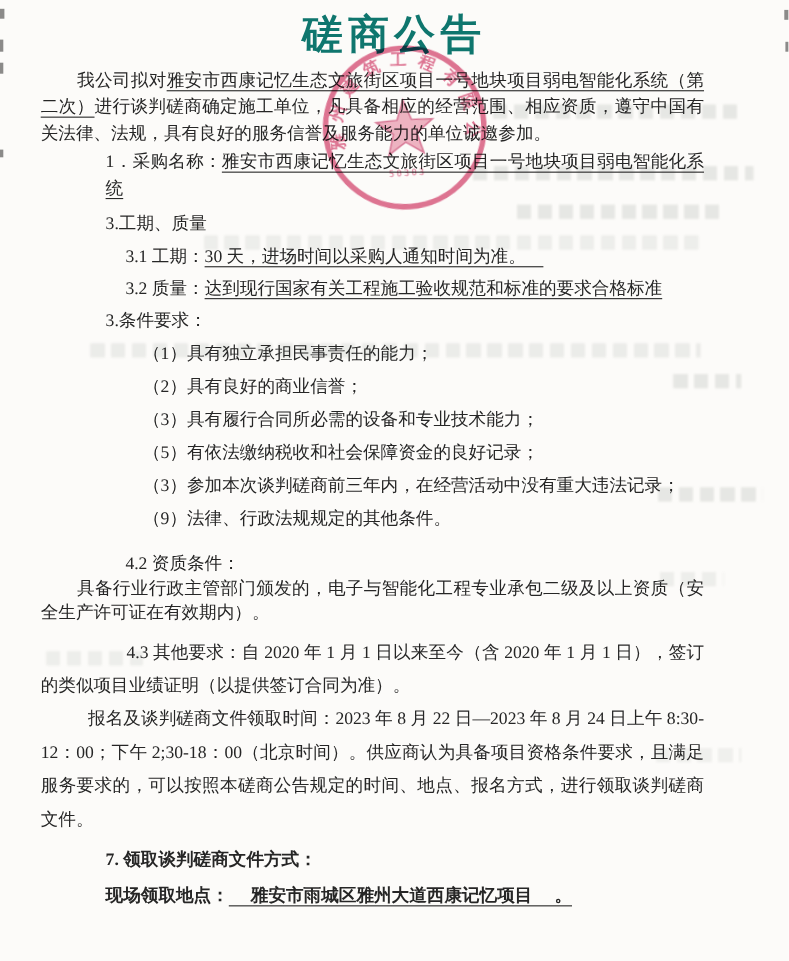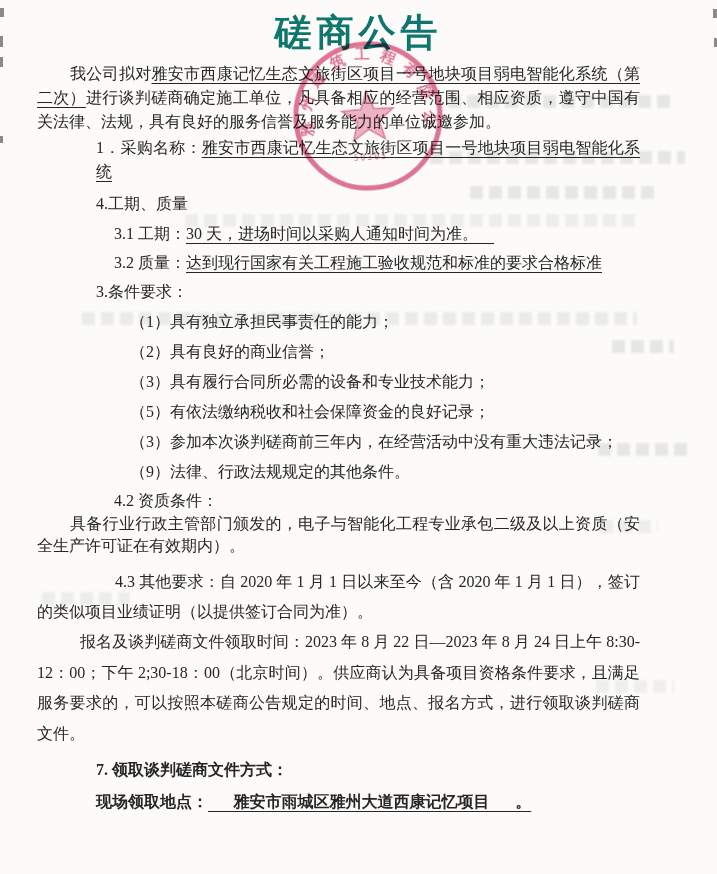--- a/index.html
+++ b/index.html
@@ -38,26 +38,26 @@
   }
   [data-block="intro"]{text-indent:33px;margin-top:4px;}
   [data-block="item-1"]{padding-left:59px;margin-top:2px;}
   [data-block="item-2"]{padding-left:59px;margin-top:0;}
   [data-block="sec-3"]{padding-left:59px;margin-top:8px;}
   [data-block="sec-3-1"]{padding-left:77px;margin-top:6px;}
   [data-block="sec-3-2"]{padding-left:77px;margin-top:5px;}
   [data-block="sec-4"]{padding-left:59px;margin-top:5px;}
   [data-block="sec-4-1"]{padding-left:77px;margin-top:8px;}
   [data-block^="cond-"]{padding-left:93px;margin-top:6px;}
-  [data-block="sec-4-2"]{padding-left:77px;margin-top:5px;}
+  [data-block="sec-4-2"]{padding-left:77px;margin-top:17px;}
   [data-block="qual-para"]{margin-top:0;line-height:22px;text-indent:33px;}
   [data-block="sec-4-3"]{margin-top:10px;line-height:30px;text-indent:78px;}
   [data-block="signup-para"]{margin-top:0;line-height:30.5px;text-indent:43px;}
   [data-block="sec-5"]{padding-left:59px;margin-top:9px;font-weight:700;}
-  [data-block="onsite-line"]{padding-left:59px;margin-top:9px;font-weight:700;font-family:Liberation Mono, monospace;}
+  [data-block="onsite-line"]{padding-left:59px;margin-top:9px;font-weight:700;}
 
   
   .seal{
     position:absolute;
     left:292px;top:38px;
     width:152px;height:158px;
     z-index:3;
     mix-blend-mode:multiply;
     opacity:.82;
     transform:rotate(-4deg);
@@ -117,21 +117,21 @@
       <text class="seal-num" x="76" y="122">50303</text>
     </svg>
   </div>
 
   <h1 class="title">磋商公告</h1>
 
   <div class="doc">
 
   <div class="blk" data-block="intro"><span>我公司拟对</span><span class="u">雅安市西康记忆生态文旅街区项目一号地块项目弱电智能化系统（第二次）</span><span>进行谈判磋商确定施工单位，凡具备相应的经营范围、相应资质，遵守中国有关法律、法规，具有良好的服务信誉及服务能力的单位诚邀参加。</span></div>
       <div class="blk" data-block="item-1"><span>1．采购名称：</span><span class="u">雅安市西康记忆生态文旅街区项目一号地块项目弱电智能化系统</span></div>
-      <div class="blk" data-block="sec-3"><span>4.工期、质量</span></div>
+      <div class="blk" data-block="sec-3"><span>3.工期、质量</span></div>
       <div class="blk" data-block="sec-3-1"><span>3.1 工期：</span><span class="u">30 天，进场时间以采购人通知时间为准。　</span></div>
       <div class="blk" data-block="sec-3-2"><span>3.2 质量：</span><span class="u">达到现行国家有关工程施工验收规范和标准的要求合格标准</span></div>
       <div class="blk" data-block="sec-4"><span>3.条件要求：</span></div>
       <div class="blk" data-block="cond-1"><span>（1）具有独立承担民事责任的能力；</span></div>
       <div class="blk" data-block="cond-2"><span>（2）具有良好的商业信誉；</span></div>
       <div class="blk" data-block="cond-3"><span>（3）具有履行合同所必需的设备和专业技术能力；</span></div>
       <div class="blk" data-block="cond-4"><span>（5）有依法缴纳税收和社会保障资金的良好记录；</span></div>
       <div class="blk" data-block="cond-5"><span>（3）参加本次谈判磋商前三年内，在经营活动中没有重大违法记录；</span></div>
       <div class="blk" data-block="cond-6"><span>（9）法律、行政法规规定的其他条件。</span></div>
       <div class="blk" data-block="sec-4-2"><span>4.2 资质条件：</span></div>

